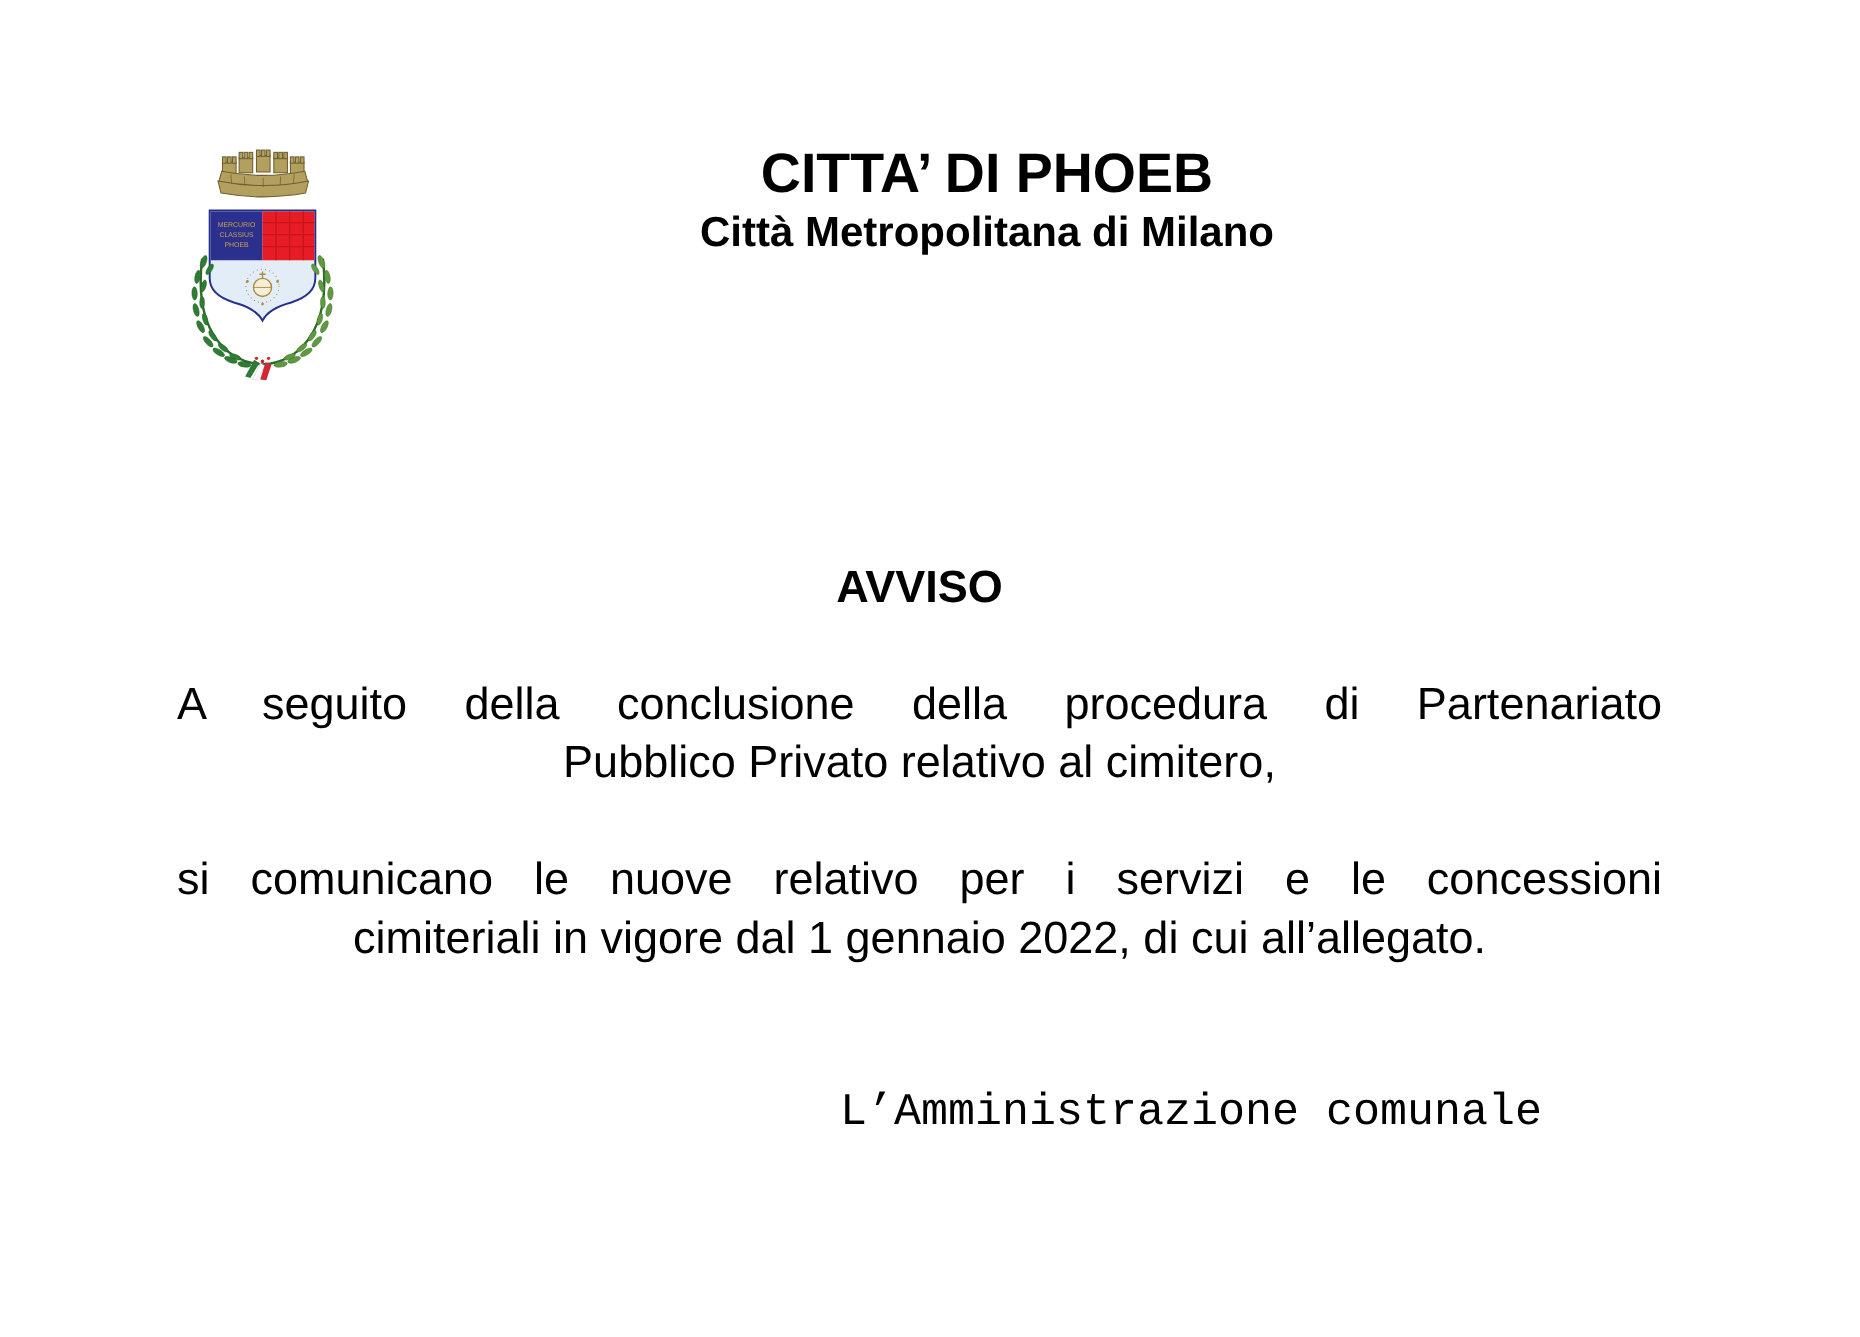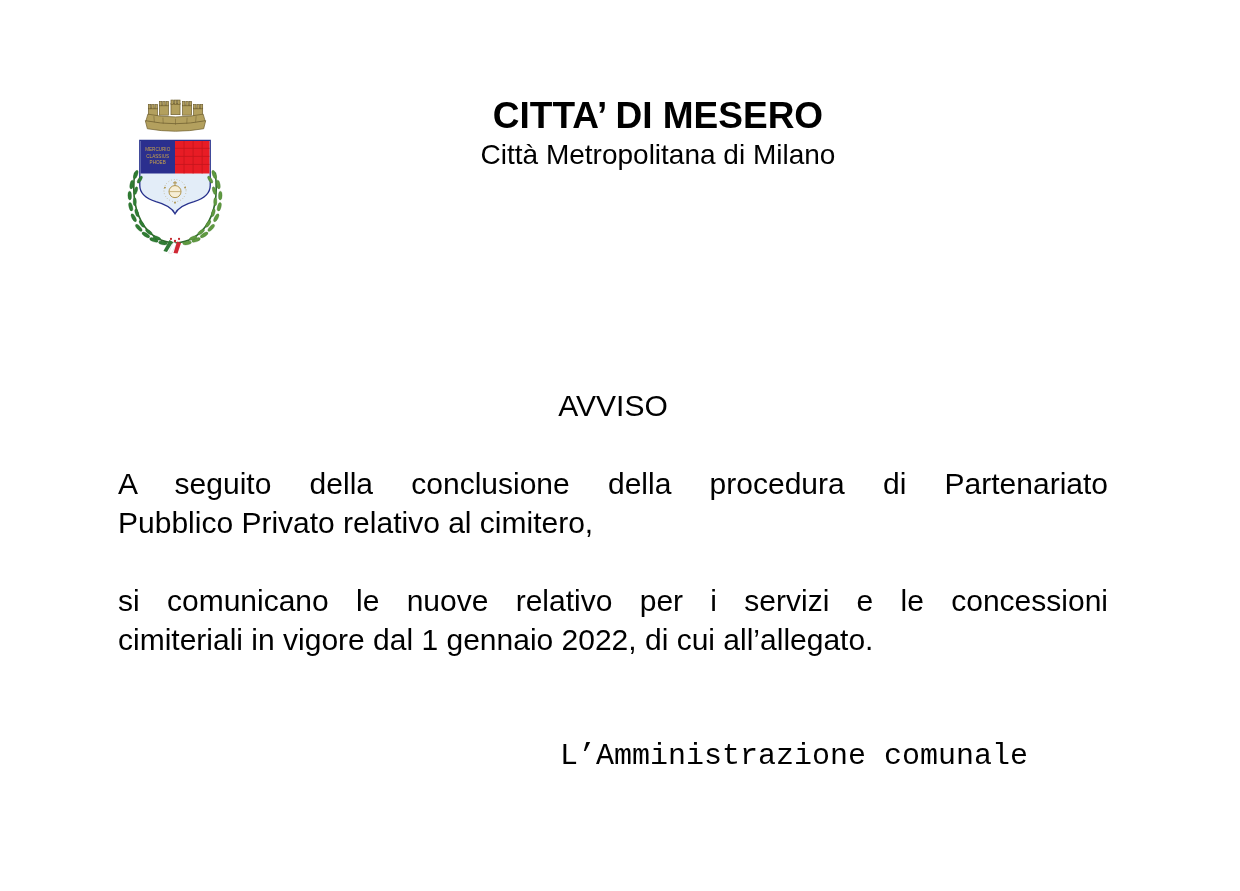--- a/index.html
+++ b/index.html
@@ -27,43 +27,42 @@
     text-align: center;
     white-space: nowrap;
   }
   .title {
     font-size: 37px;
     font-weight: 700;
     line-height: 44px;
   }
   .subtitle {
     font-size: 28px;
-    font-weight: 400;
+    font-weight: 700;
     line-height: 33px;
   }
   .docbody {
     position: absolute;
     left: 118px;
     top: 372px;
     width: 990px;
     font-size: 30px;
     line-height: 39px;
   }
   .heading {
-    font-weight: 400;
+    font-weight: 700;
     text-align: center;
-    margin-top: 14px;
   }
   .blank { height: 39px; }
   .jline {
     text-align: justify;
     text-align-last: justify;
     white-space: normal;
   }
-  .pline { text-align: left; }
+  .pline { text-align: center; }
   .signature { padding-left: 442px; font-family: Liberation Mono, monospace; }
 </style>
 </head>
 <body>
 
 <div class="page">
 
   <svg class="coat" viewBox="0 0 102 163" aria-hidden="true">
 
     <g fill="#b3a05e" stroke="#6f5f30" stroke-width="0.7">
@@ -190,21 +189,21 @@
     </g>
 
     <g>
       <path d="M46.5 149 L40.5 160 L44 161 L50 151 Z" fill="#2f7a36"></path>
       <path d="M50.5 151 L45.5 162 L48.5 162.5 L53.5 153 Z" fill="#ffffff" stroke="#bcbcbc" stroke-width="0.3"></path>
       <path d="M54 150.5 L50.5 162 L54.5 162.5 L58 152 Z" fill="#cf2734"></path>
     </g>
   </svg>
 
   <div class="header">
-    <div class="title">CITTA’ DI MESERO</div>
+    <div class="title">CITTA’ DI PHOEB</div>
     <div class="subtitle">Città Metropolitana di Milano</div>
   </div>
 
   <div class="docbody">
     <div class="heading">AVVISO</div>
     <div class="blank"></div>
     <div class="jline">A seguito della conclusione della procedura di Partenariato</div>
     <div class="pline">Pubblico Privato relativo al cimitero,</div>
     <div class="blank"></div>
     <div class="jline">si comunicano le nuove relativo per i servizi e le concessioni</div>

